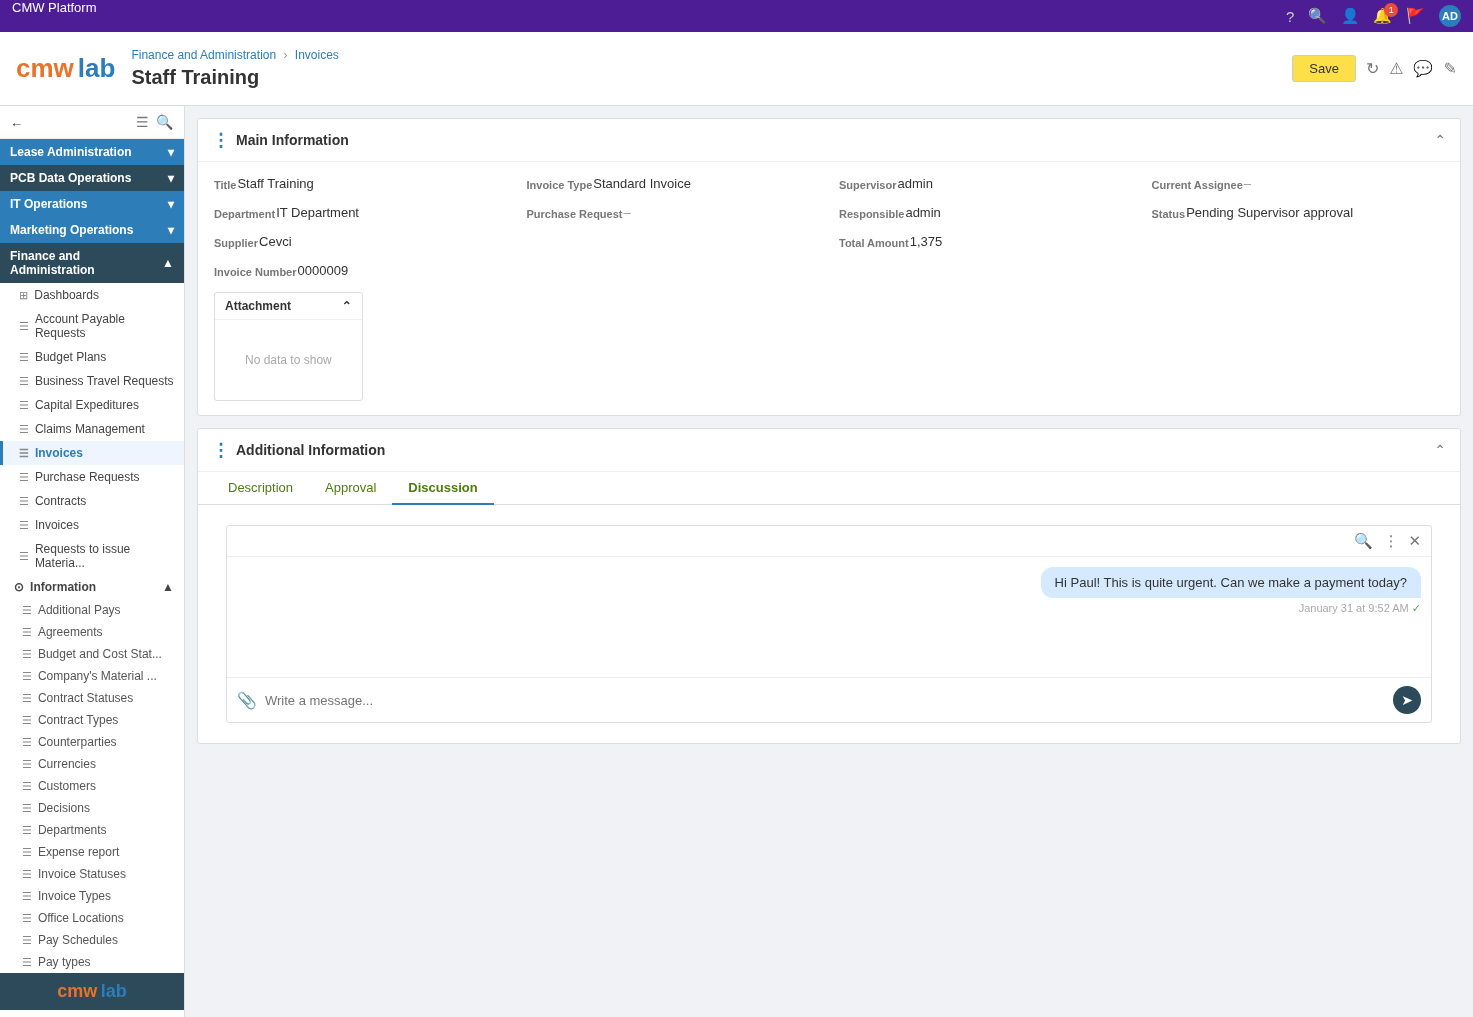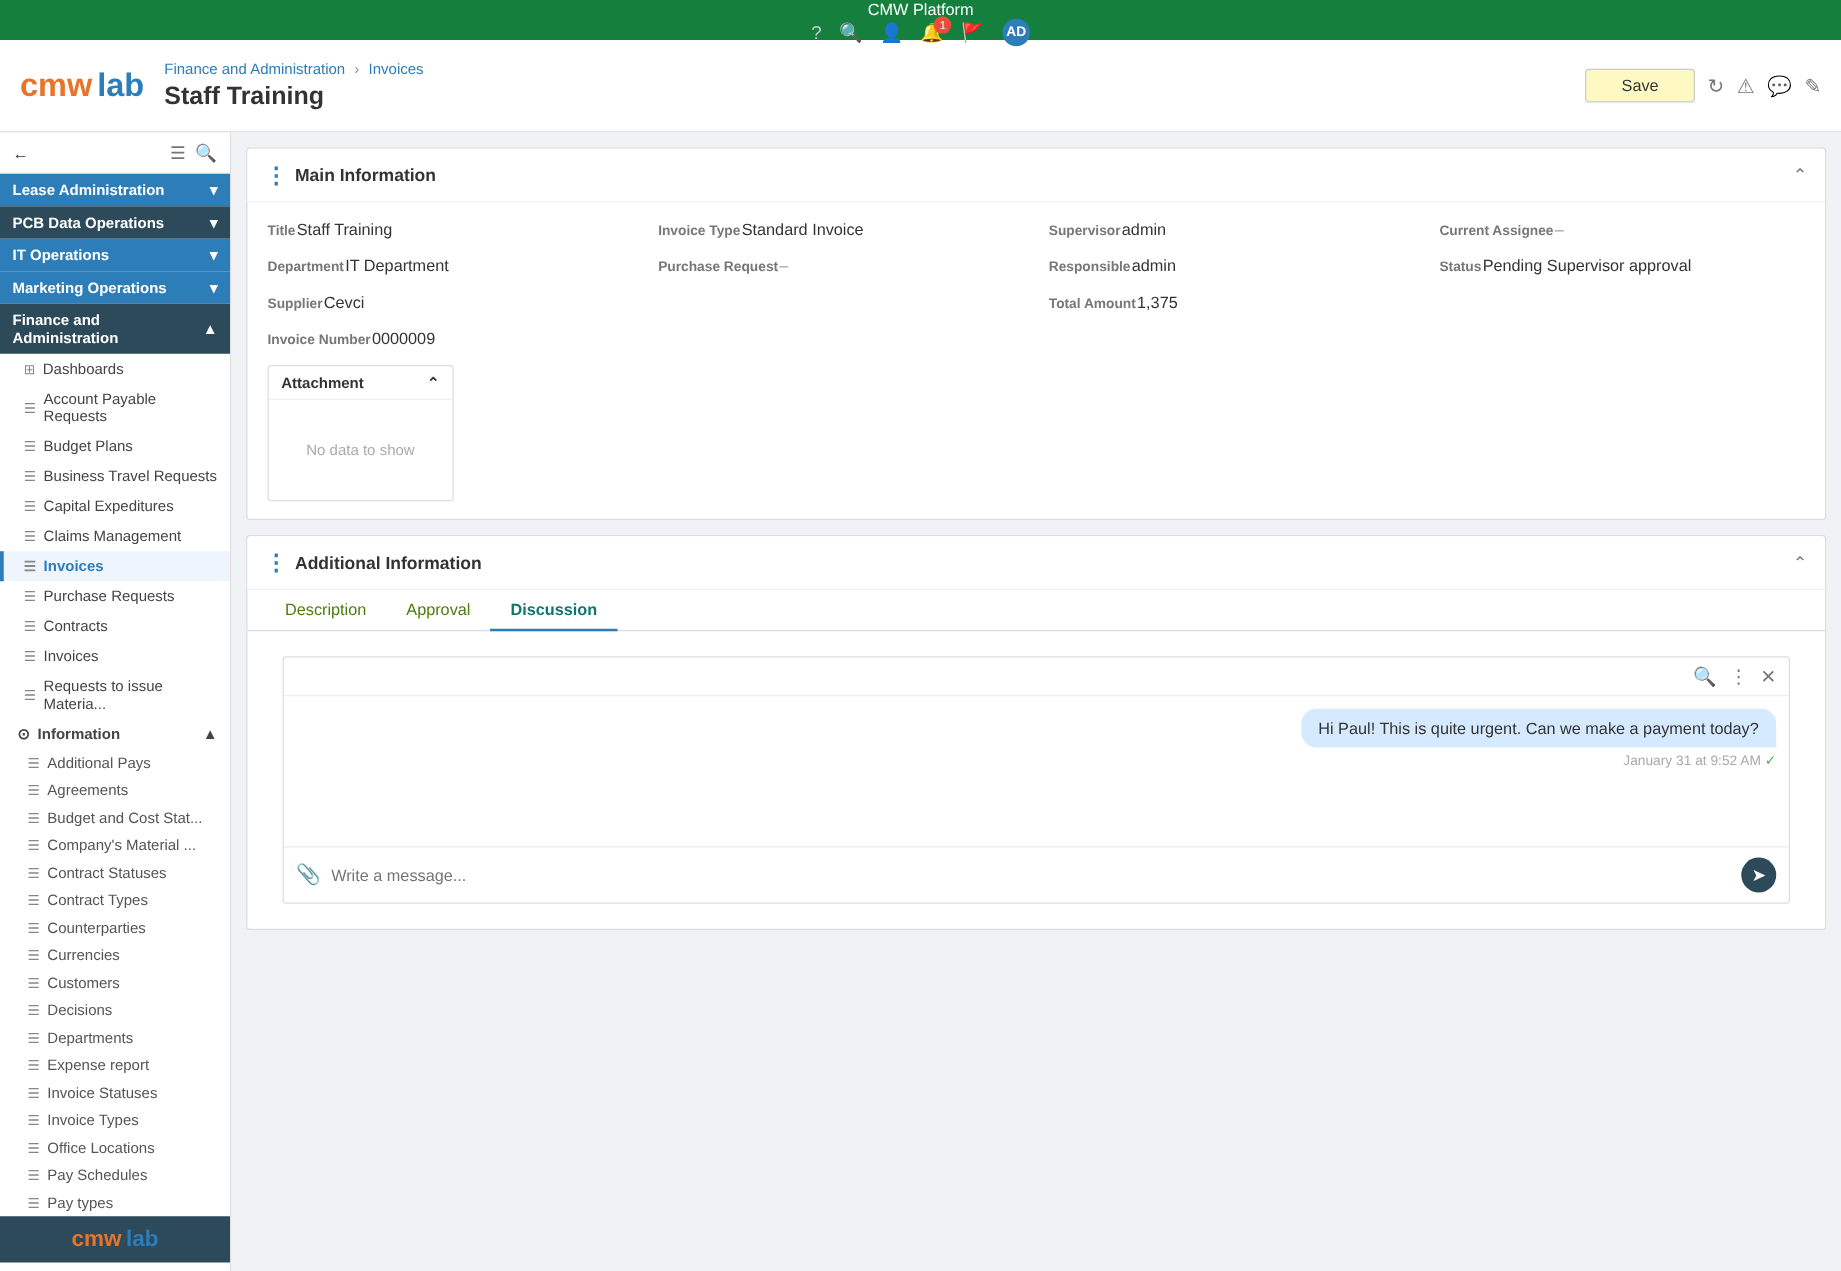--- a/index.html
+++ b/index.html
@@ -1,28 +1,26 @@
 <!DOCTYPE html>
 <html><head>
   <meta charset="utf-8">
   <style>
     * { box-sizing: border-box; margin: 0; padding: 0; }
     body { font-family: Arial, sans-serif; font-size: 13px; background: #f0f2f5; color: #333; height: 1017px; overflow: hidden; }
 
     
     .top-bar {
-      background: #15803d;
+      background: #4c1d95;
       height: 32px;
       display: flex;
-      align-items: center;
       padding: 0 12px;
       color: #fff;
       font-size: 13px;
       justify-content: space-between;
-      flex-direction: column;
     }
     .top-bar-icons { display: flex; gap: 14px; align-items: center; }
     .top-bar-icon { color: #ccc; font-size: 15px; cursor: pointer; }
     .notification-badge { position: relative; display: inline-block; }
     .badge { position: absolute; top: -4px; right: -6px; background: #e74c3c; color: #fff; border-radius: 50%; width: 14px; height: 14px; font-size: 9px; display: flex; align-items: center; justify-content: center; }
     .avatar { background: #2c7db8; color: #fff; border-radius: 50%; width: 22px; height: 22px; display: flex; align-items: center; justify-content: center; font-size: 11px; font-weight: bold; }
 
     
     .app-header {
       background: #fff;
@@ -35,21 +33,21 @@
     }
     .logo { display: flex; align-items: center; gap: 4px; }
     .logo-cmw { color: #e8732a; font-size: 26px; font-weight: bold; }
     .logo-lab { color: #2c7db8; font-size: 26px; font-weight: bold; }
     .header-content { flex: 1; }
     .breadcrumb { font-size: 12px; color: #2c7db8; margin-bottom: 4px; }
     .breadcrumb a { color: #2c7db8; text-decoration: none; }
     .breadcrumb span { color: #999; margin: 0 4px; }
     .page-title { font-size: 20px; font-weight: bold; color: #333; }
     .header-actions { display: flex; align-items: center; gap: 10px; }
-    .save-btn { background: #fef9c3; border: 1px solid #ccc; padding: 5px 28px; border-radius: 3px; cursor: pointer; color: #333; font-size: 13px; }
+    .save-btn { background: #fde047; border: 1px solid #ccc; padding: 5px 16px; border-radius: 3px; cursor: pointer; color: #333; font-size: 13px; }
     .header-action-icon { color: #777; font-size: 16px; cursor: pointer; }
 
     
     .layout { display: flex; height: calc(1017px - 32px - 74px); }
 
     
     .sidebar { width: 185px; background: #fff; border-right: 1px solid #ddd; overflow-y: auto; flex-shrink: 0; }
     .sidebar::-webkit-scrollbar { width: 4px; }
     .sidebar::-webkit-scrollbar-thumb { background: #ccc; }
 
@@ -123,21 +121,21 @@
     .field-value.dash { color: #999; }
 
     
     .attachment-section { border: 1px solid #ddd; border-radius: 3px; padding: 0; }
     .attachment-header { display: flex; align-items: center; justify-content: space-between; padding: 6px 10px; border-bottom: 1px solid #eee; font-size: 12px; font-weight: bold; }
     .attachment-body { padding: 30px; text-align: center; color: #aaa; font-size: 12px; min-height: 80px; display: flex; align-items: center; justify-content: center; }
 
     
     .tabs-bar { display: flex; gap: 0; border-bottom: 1px solid #ddd; padding: 0 14px; }
     .tab { padding: 8px 16px; font-size: 13px; color: #4d7c0f; cursor: pointer; border-bottom: 2px solid transparent; margin-bottom: -1px; }
-    .tab.active { color: #0f766e; border-bottom-color: #2c7db8; font-weight: bold; }
+    .tab.active { color: #4d7c0f; border-bottom-color: #2c7db8; font-weight: bold; }
 
     
     .discussion-container { border: 1px solid #ddd; border-radius: 3px; margin: 10px 14px; }
     .discussion-top-bar { display: flex; align-items: center; justify-content: flex-end; gap: 10px; padding: 6px 10px; border-bottom: 1px solid #eee; }
     .discussion-icon { color: #777; cursor: pointer; font-size: 15px; }
     .discussion-messages { min-height: 120px; padding: 10px; position: relative; }
     .message-bubble {
       background: #d6eaff;
       border-radius: 12px 12px 0 12px;
       padding: 8px 14px;

